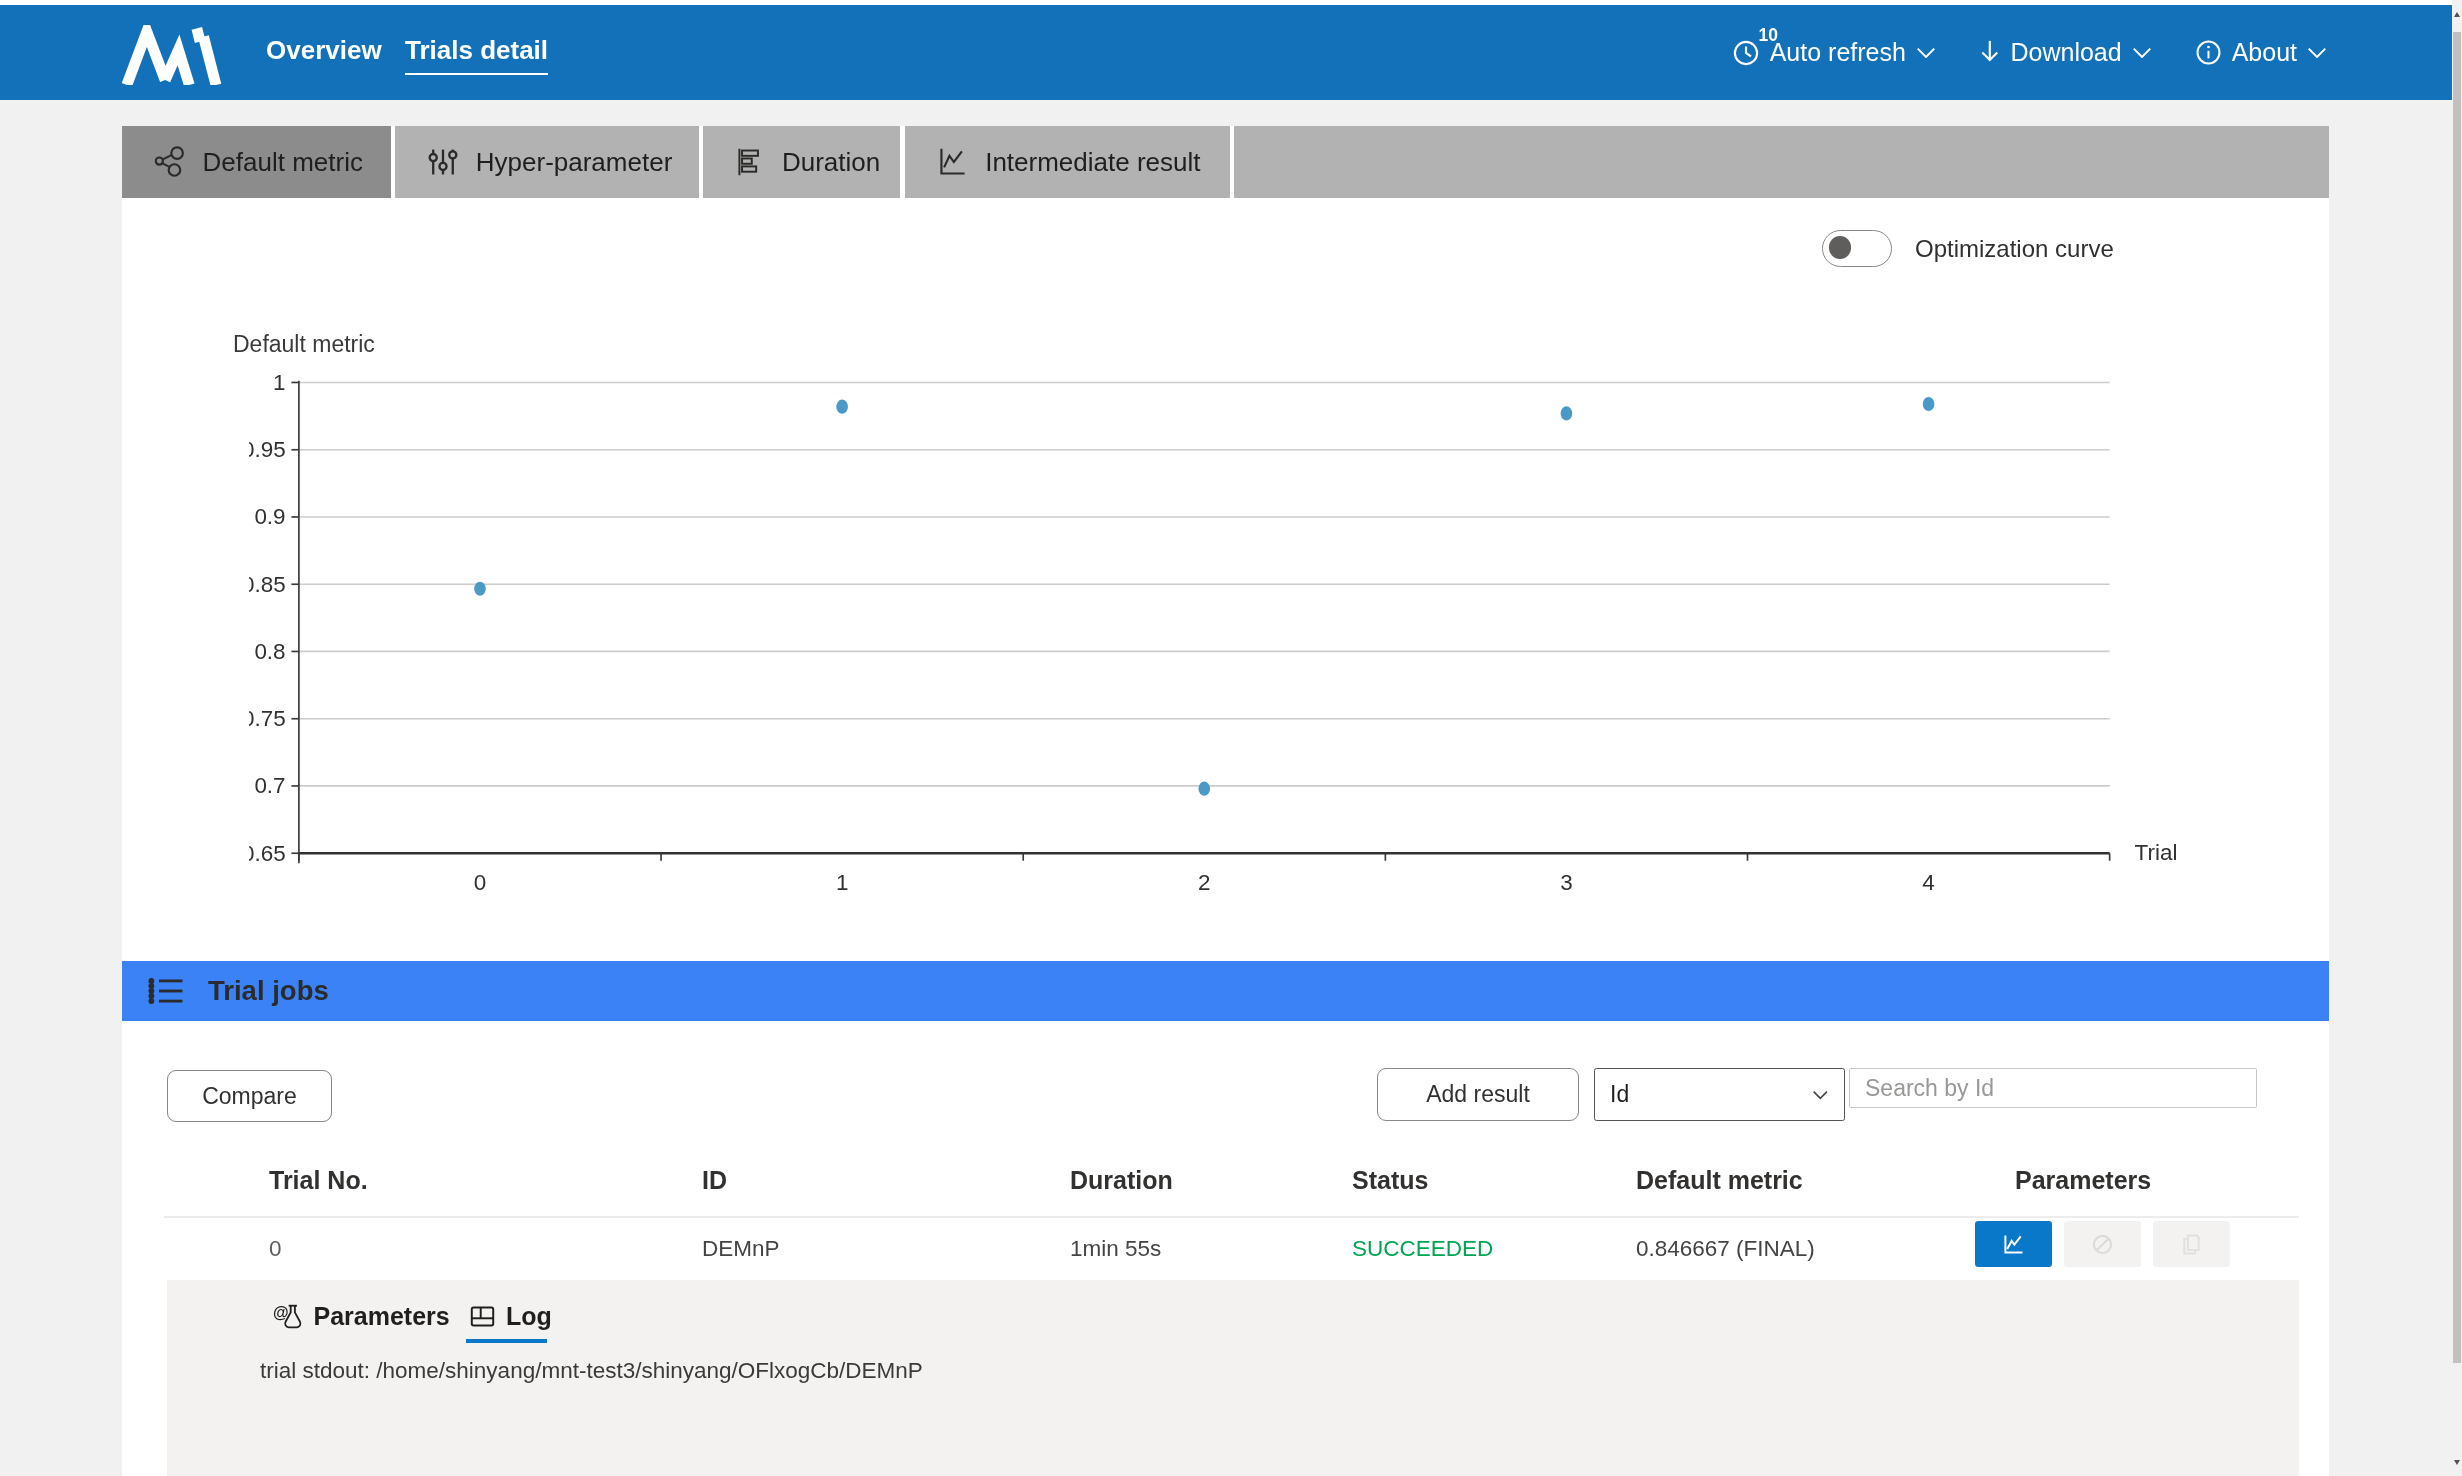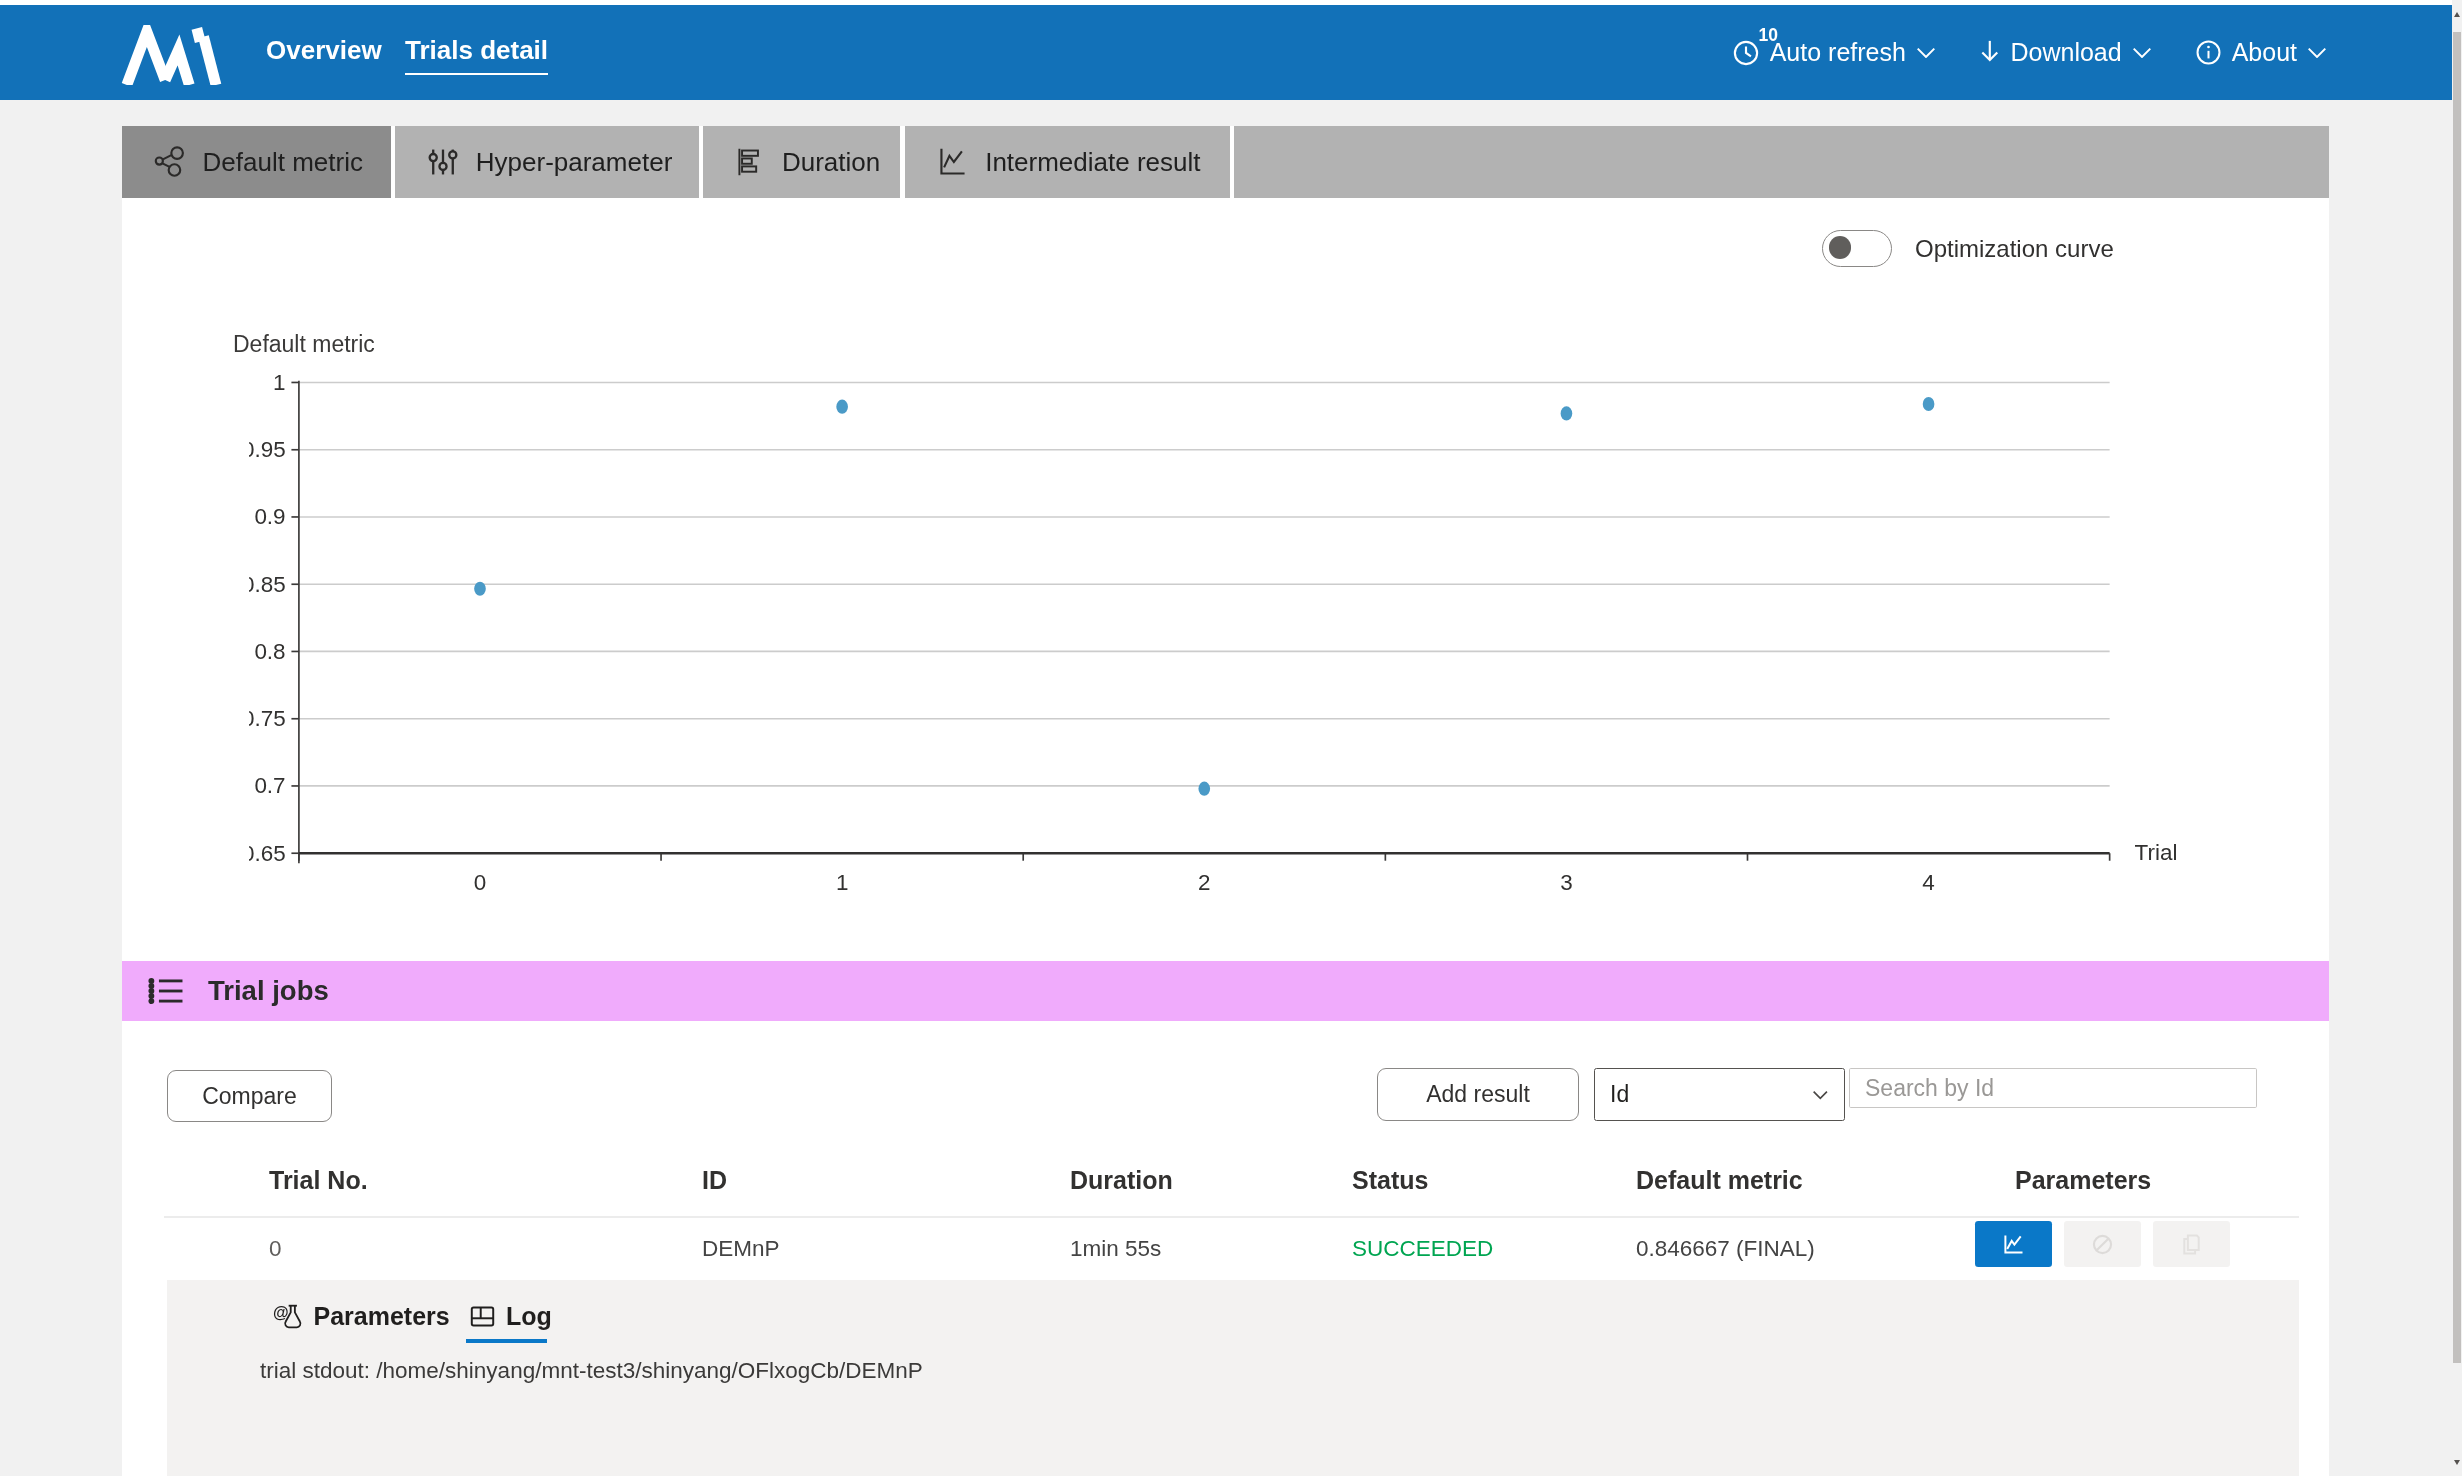--- a/index.html
+++ b/index.html
@@ -26,21 +26,21 @@
   
   #chartcard{left:122px;top:198px;width:2207px;height:987px;background:#ffffff;}
   .toggle{position:absolute;left:1700px;top:32px;width:68px;height:35px;border:1.7px solid #8a8886;
           border-radius:19px;background:#fff;cursor:pointer;}
   .toggle .knob{position:absolute;left:5.8px;top:5px;width:22.5px;height:22.5px;border-radius:50%;background:#605e5c;}
   #toggle-label{position:absolute;left:1793px;top:37px;font-size:24px;color:#323130;}
   #chart-title{position:absolute;left:111px;top:133px;font-size:23px;color:#3b3a39;}
   #chart-svg{position:absolute;left:127px;top:151px;}
   #chart-svg text{font-family:"Liberation Sans",sans-serif;font-size:27px;fill:#323130;}
   
-  #jobsbar{left:122px;top:961px;width:2207px;height:60px;background:#f0abfc;display:flex;align-items:center;}
+  #jobsbar{left:122px;top:961px;width:2207px;height:60px;background:#3b82f6;display:flex;align-items:center;}
   #jobsbar .jicon{margin-left:26px;display:flex;}
   #jobsbar .jtitle{margin-left:23px;font-size:27.5px;font-weight:bold;color:#2b2b2b;}
   
   #jobscard{left:122px;top:1021px;width:2207px;height:456px;background:#ffffff;}
   .btn{position:absolute;box-sizing:border-box;background:#fff;border:1.7px solid #8a8886;border-radius:9px;
        font-size:23px;color:#323130;display:flex;align-items:center;justify-content:center;cursor:pointer;}
   .dropdown{position:absolute;box-sizing:border-box;background:#fff;border:1.7px solid #55524f;border-radius:2.5px;
        font-size:23px;color:#201f1e;display:flex;align-items:center;cursor:pointer;padding:0 15px;}
   .dropdown .ddlabel{flex:1;}
   .searchbox{position:absolute;box-sizing:border-box;border:1.7px solid #c8c6c4;border-radius:1.7px;

